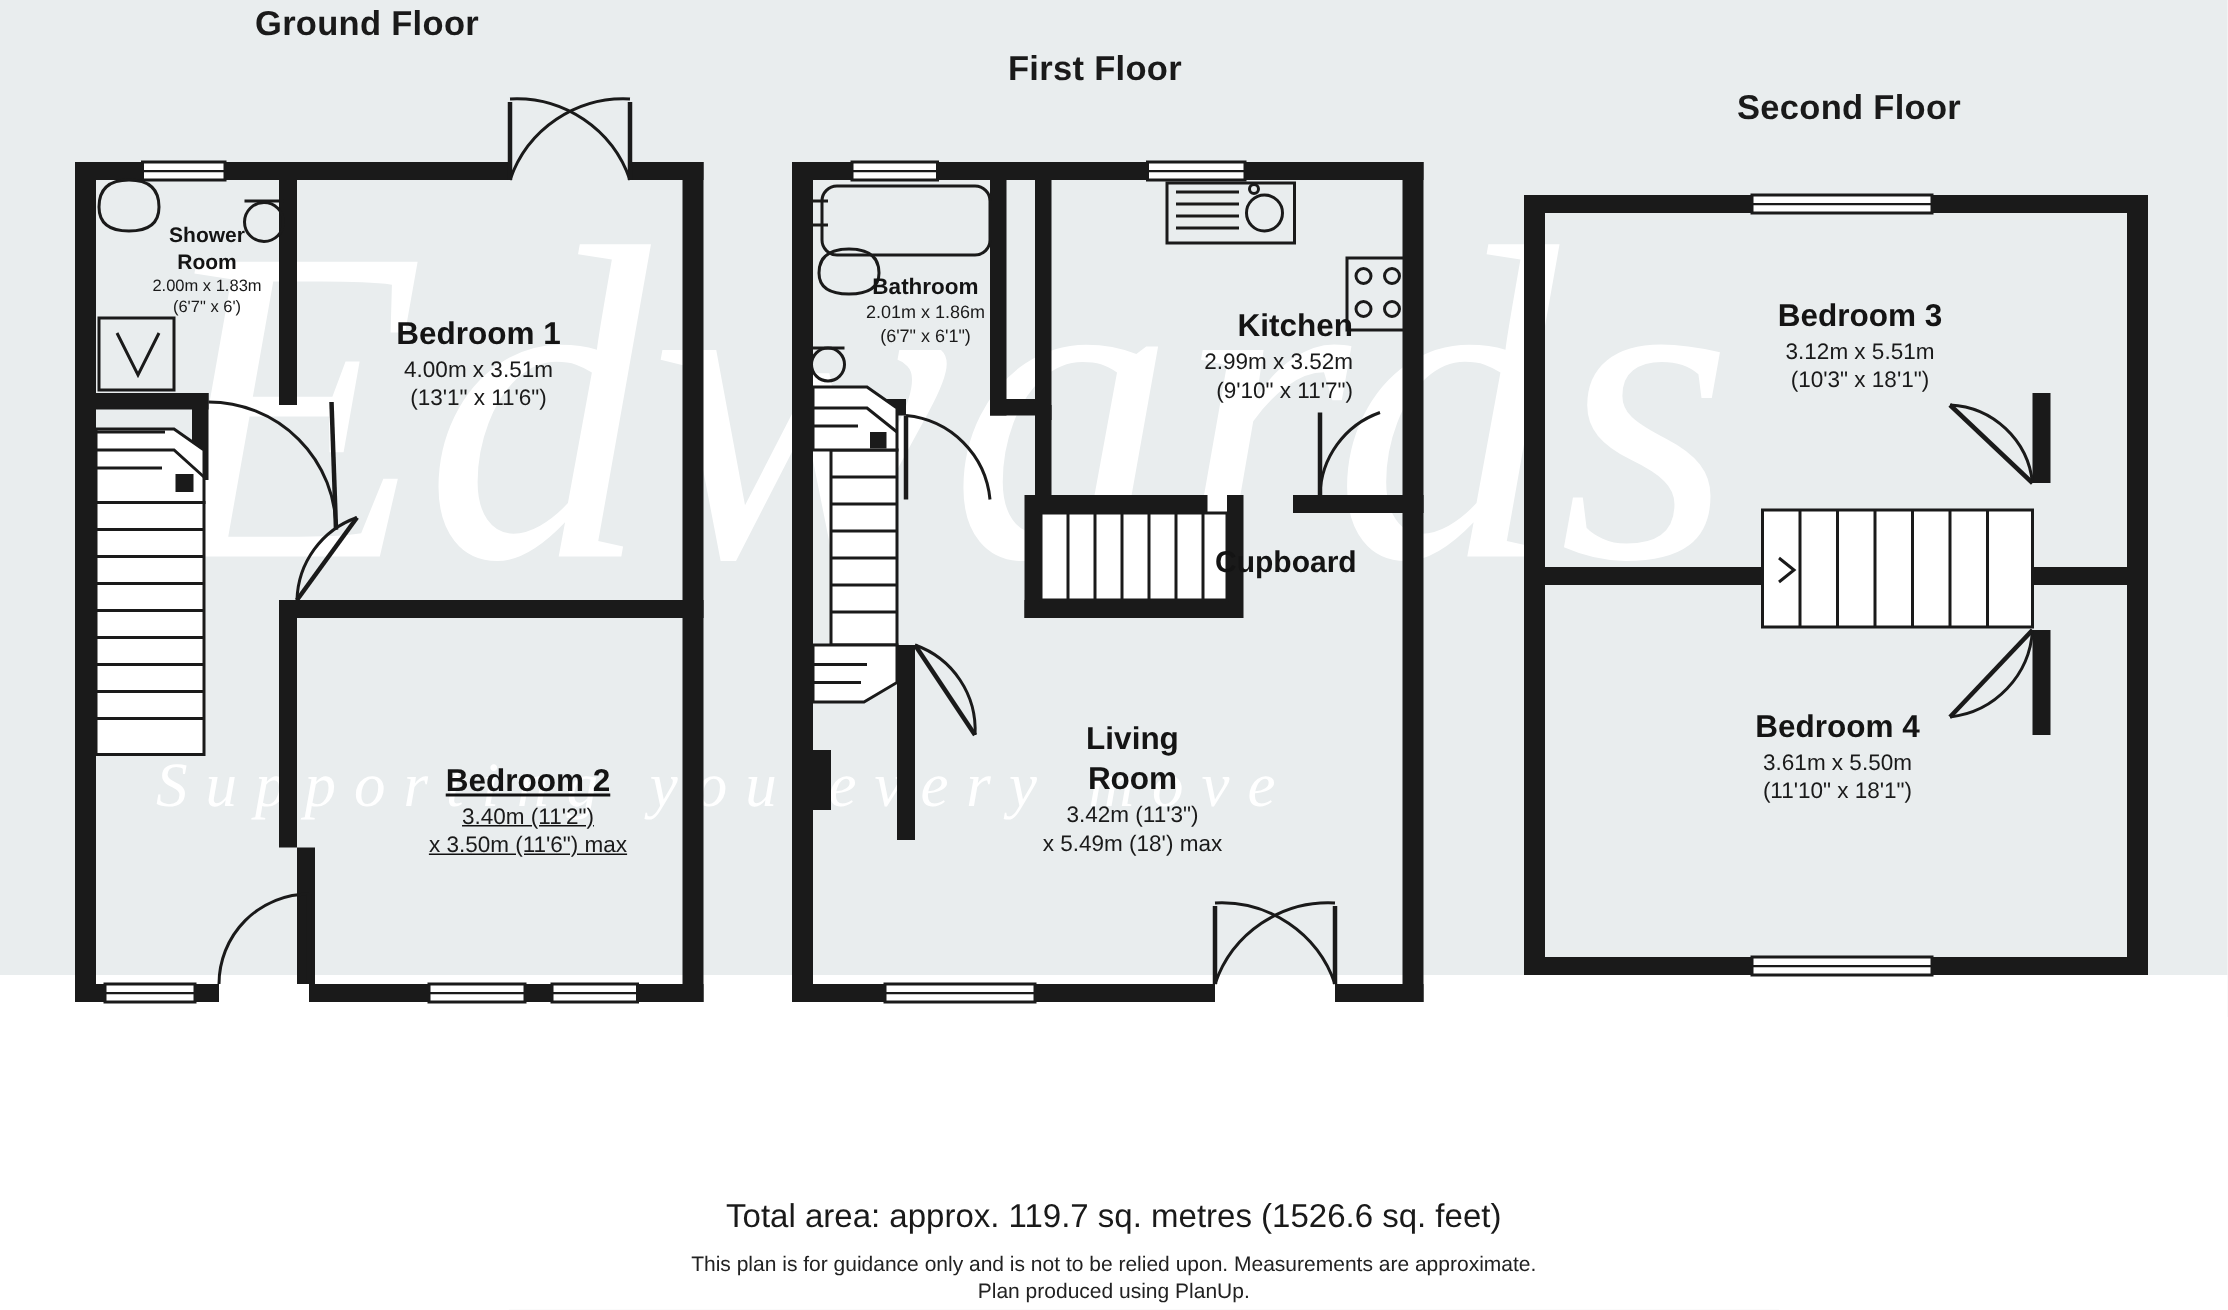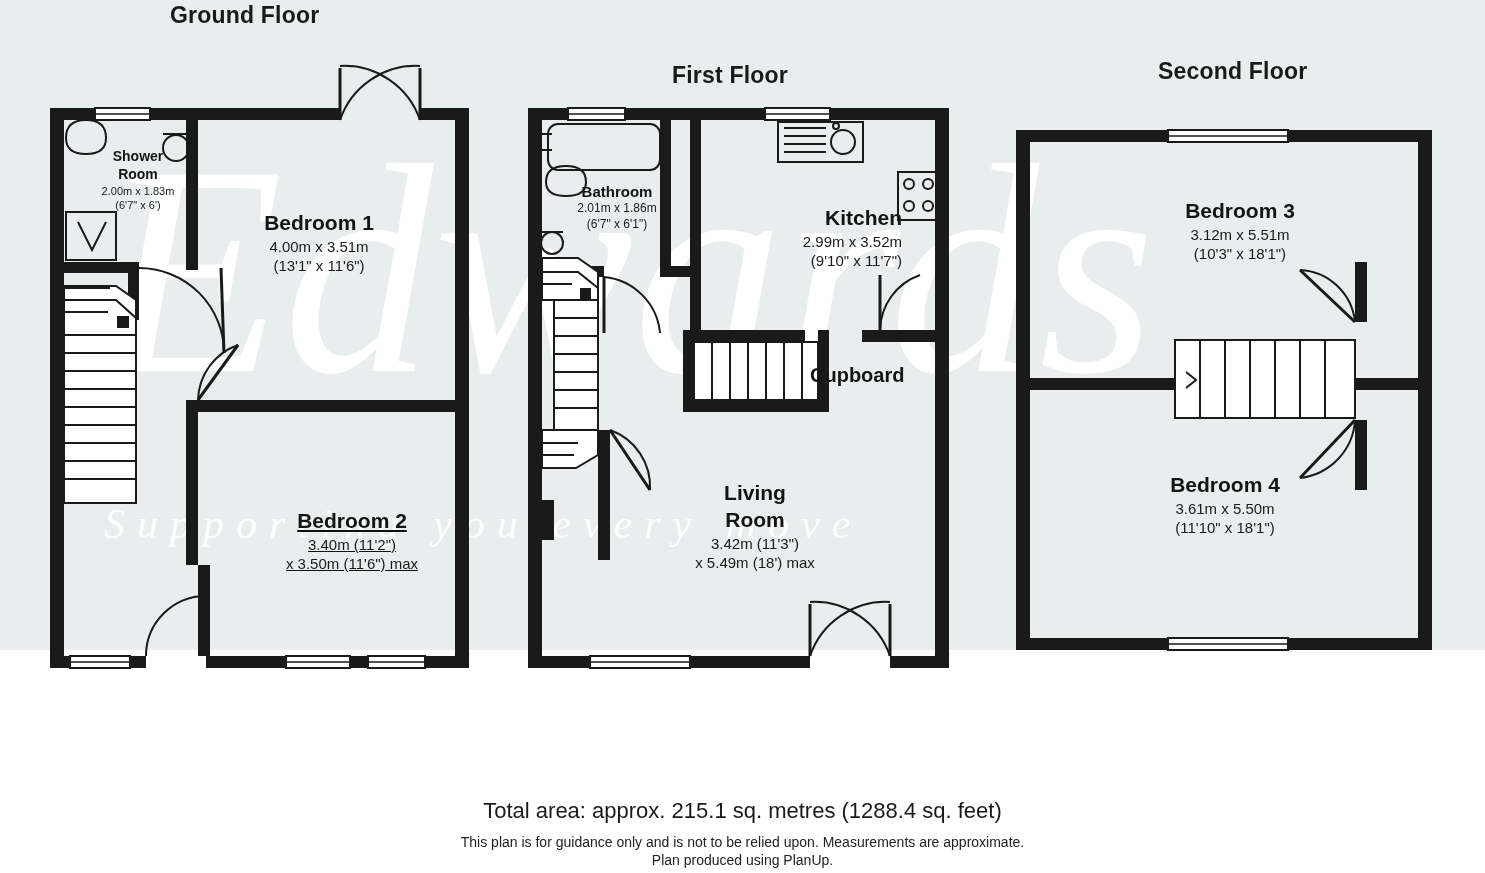--- a/index.html
+++ b/index.html
@@ -370,21 +370,21 @@
         <line x1="1250" y1="340" x2="1250" y2="418"></line>
         <line x1="1275" y1="340" x2="1275" y2="418"></line>
         <line x1="1300" y1="340" x2="1300" y2="418"></line>
         <line x1="1325" y1="340" x2="1325" y2="418"></line>
         <path d="M1186 372 L1196 380 L1186 388" stroke-width="2"></path>
       </g>
     </g>
   </svg>
 
   <div class="floor-title" style="left:170px; top:2px;">Ground Floor</div>
-  <div class="floor-title" style="left:672px; top:32px;margin-top:30px;">First Floor</div>
+  <div class="floor-title" style="left:672px; top:32px;">First Floor</div>
   <div class="floor-title" style="left:1138px; top:58px;margin-left:20px;">Second Floor</div>
 
   <div class="room-label tiny" style="left:68px; top:148px; width:140px;">
     <span class="name">Shower</span>
     <span class="name">Room</span>
     <span class="dim">2.00m x 1.83m</span>
     <span class="dim">(6'7" x 6')</span>
   </div>
 
   <div class="room-label" style="left:199px; top:210px; width:240px;">
@@ -425,17 +425,17 @@
     <span class="dim">3.12m x 5.51m</span>
     <span class="dim">(10'3" x 18'1")</span>
   </div>
 
   <div class="room-label" style="left:1095px; top:472px; width:260px;">
     <span class="name">Bedroom 4</span>
     <span class="dim">3.61m x 5.50m</span>
     <span class="dim">(11'10" x 18'1")</span>
   </div>
 
-  <div class="total-area">Total area: approx. 215.1 sq. metres (1288.4 sq. feet)</div>
+  <div class="total-area">Total area: approx. 119.7 sq. metres (1526.6 sq. feet)</div>
   <div class="disclaimer l1">This plan is for guidance only and is not to be relied upon. Measurements are approximate.</div>
   <div class="disclaimer l2">Plan produced using PlanUp.</div>
 
 </div>
 
 </body></html>

